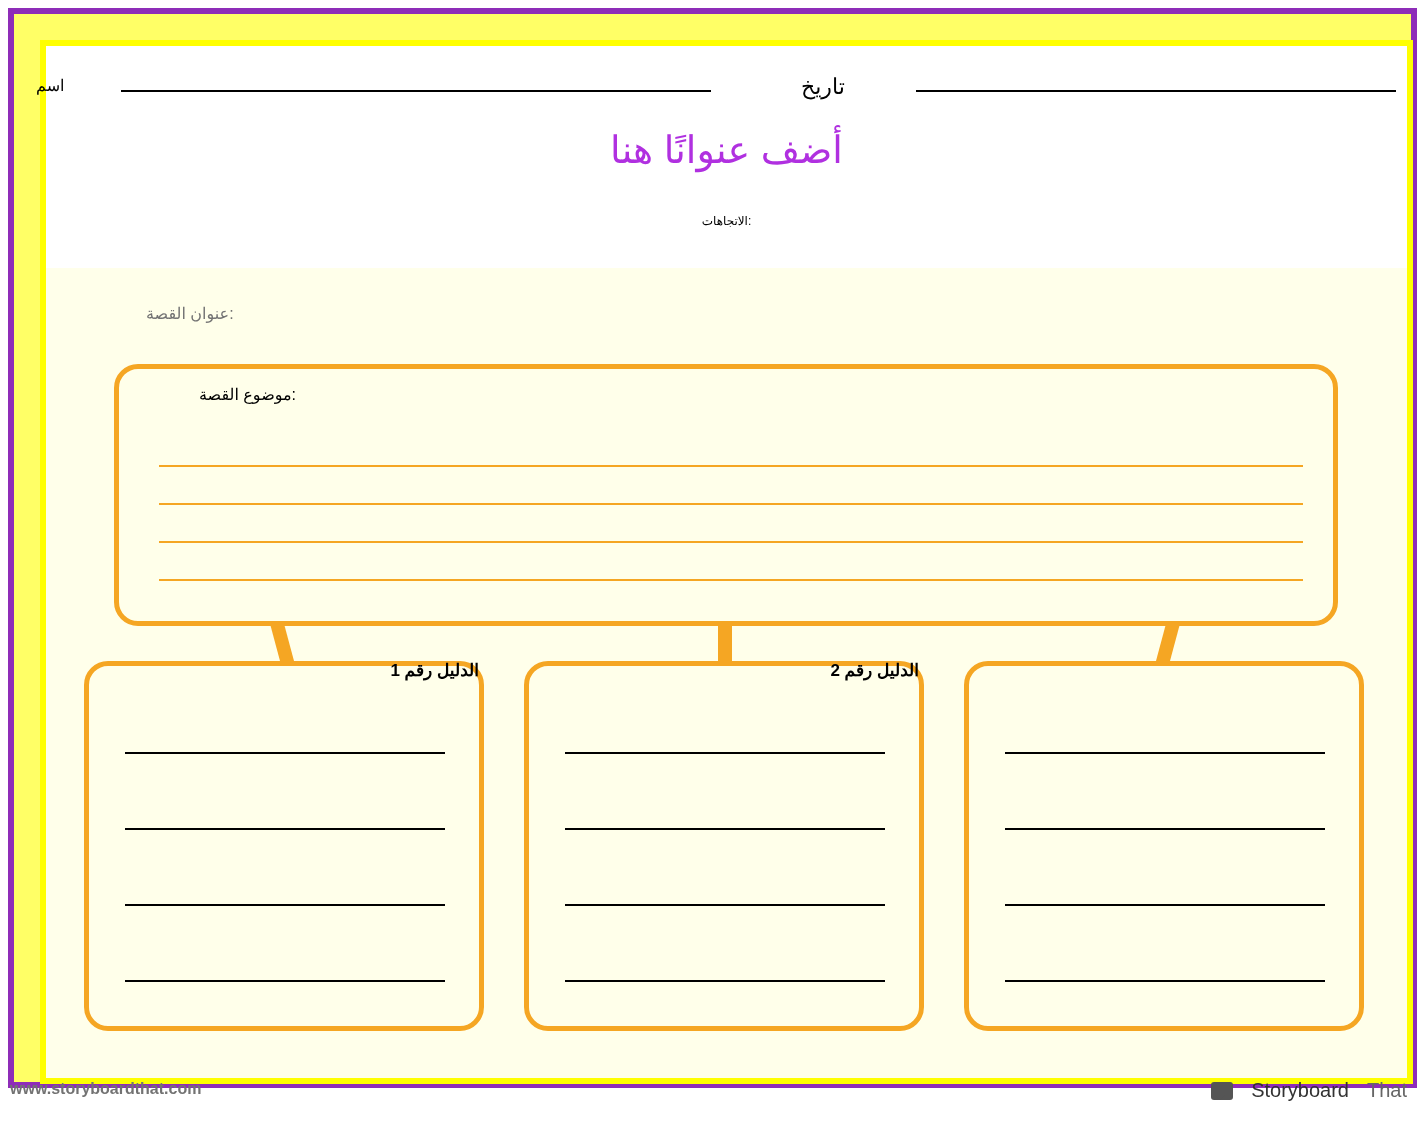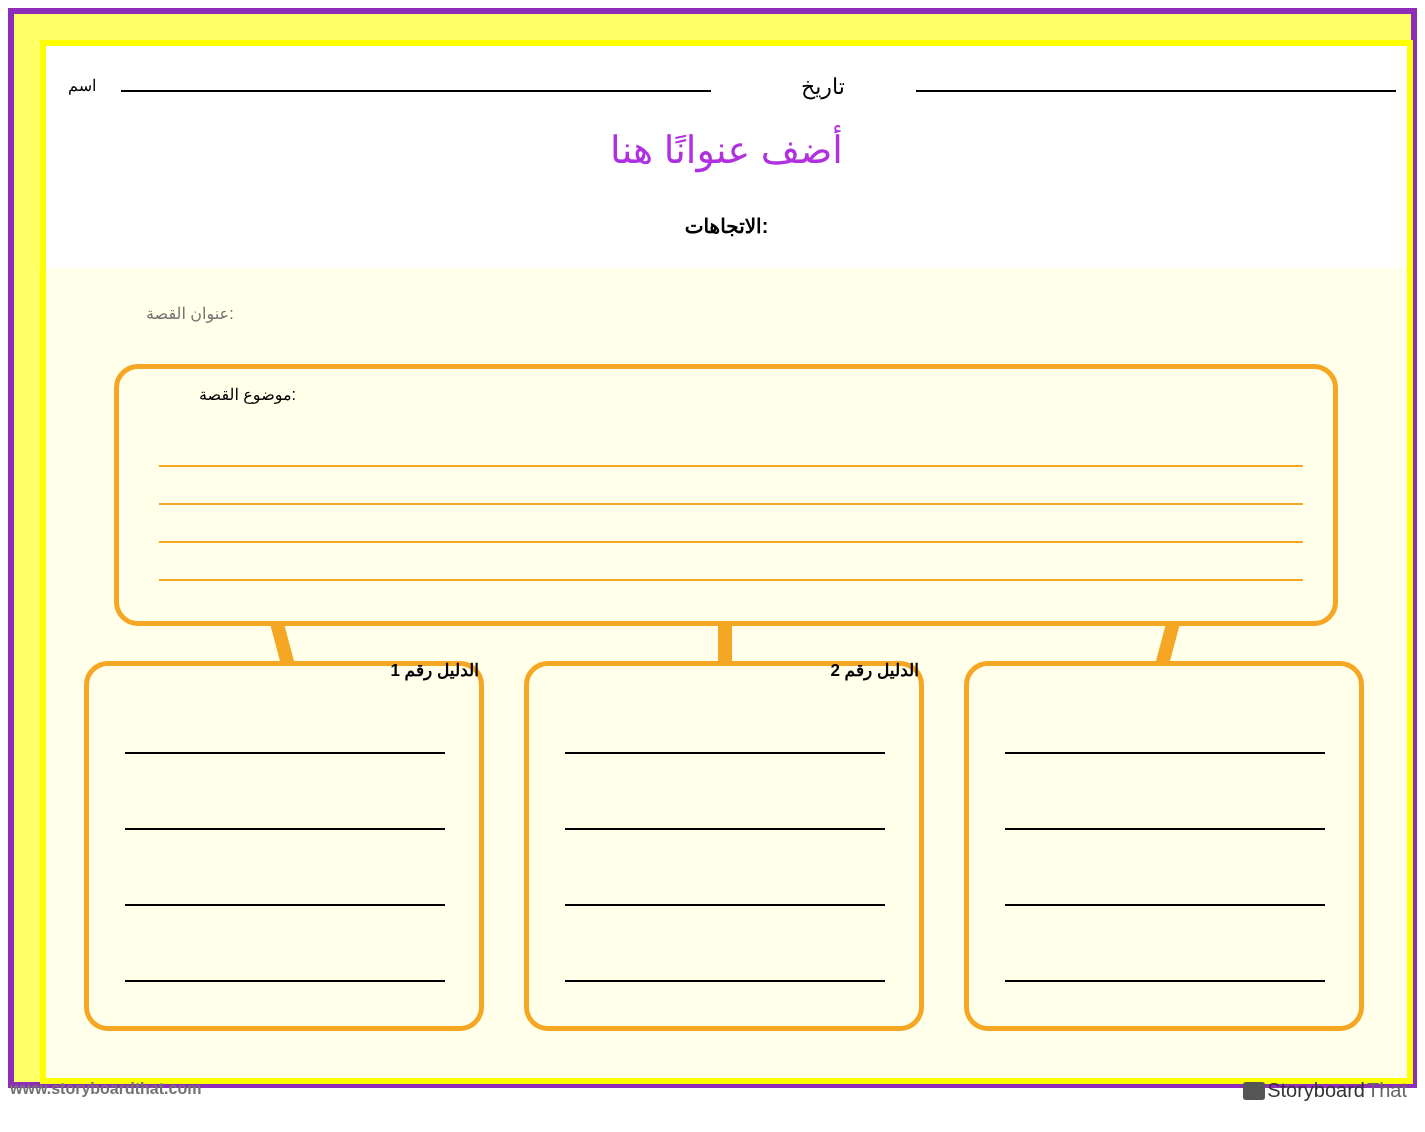--- a/index.html
+++ b/index.html
@@ -29,21 +29,20 @@
       left: 0; top: 0;
       width: 100%;
       height: 222px;
       background: #fff;
     }
     .name-label {
       position: absolute;
       left: -10px; top: 30px;
       font-size: 16px;
       color: #000;
-      margin-left: 32px;
     }
     .name-line {
       position: absolute;
       left: 75px; top: 44px;
       width: 590px;
       border-bottom: 2px solid #000;
     }
     .date-label {
       position: absolute;
       left: 755px; top: 28px;
@@ -63,24 +62,23 @@
       text-align: center;
       font-size: 38px;
       color: #B030E0;
       direction: rtl;
     }
     .directions {
       position: absolute;
       top: 168px;
       width: 100%;
       text-align: center;
-      font-size: 20px;
+      font-size: 12px;
       color: #000;
       direction: rtl;
-      font-weight: bold;
     }
     .story-title {
       position: absolute;
       top: 258px;
       left: 100px;
       font-size: 16px;
       color: #737373;
       direction: rtl;
     }
     .theme-box {
@@ -154,21 +152,21 @@
       font-size: 16px;
       font-weight: bold;
       color: #737373;
       margin-top: 48px;
     }
     .footer-logo {
       position: absolute;
       right: 18px; bottom: 30px;
       display: flex;
       align-items: center;
-      gap: 2px;
+      gap: 18px;
       font-size: 20px;
     }
     .logo-icon {
       width: 22px; height: 18px;
       background: #555;
       border-radius: 3px;
       position: relative;
     }
     .logo-icon::after {
       content: "";

